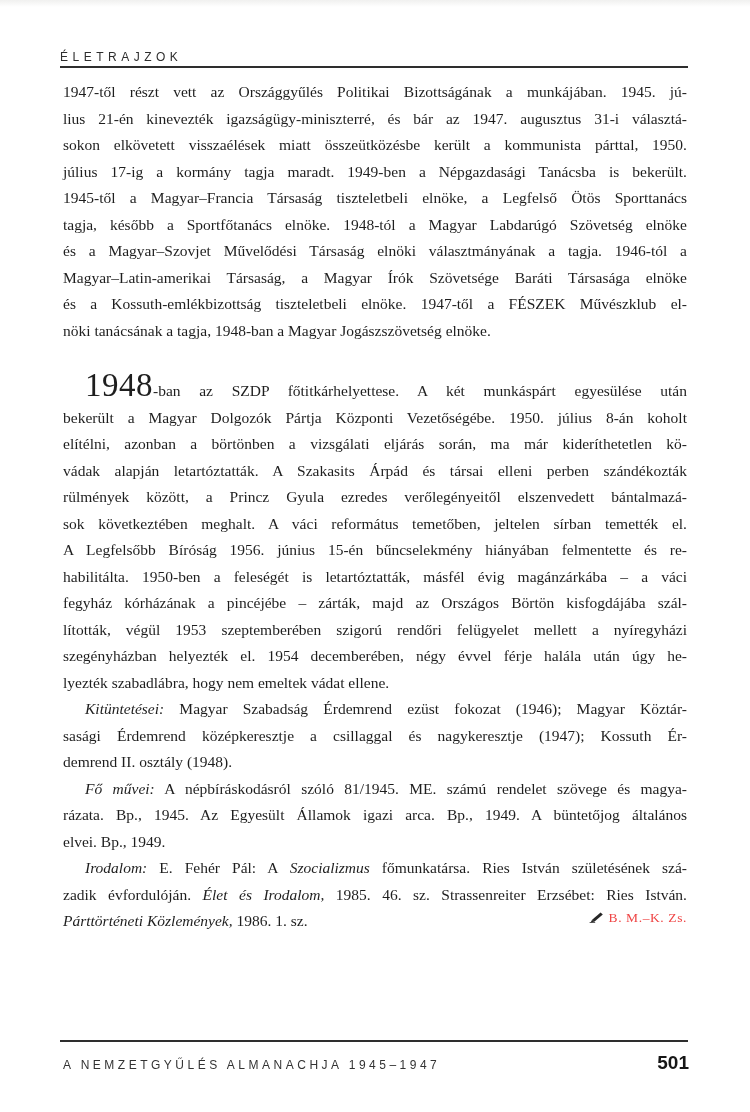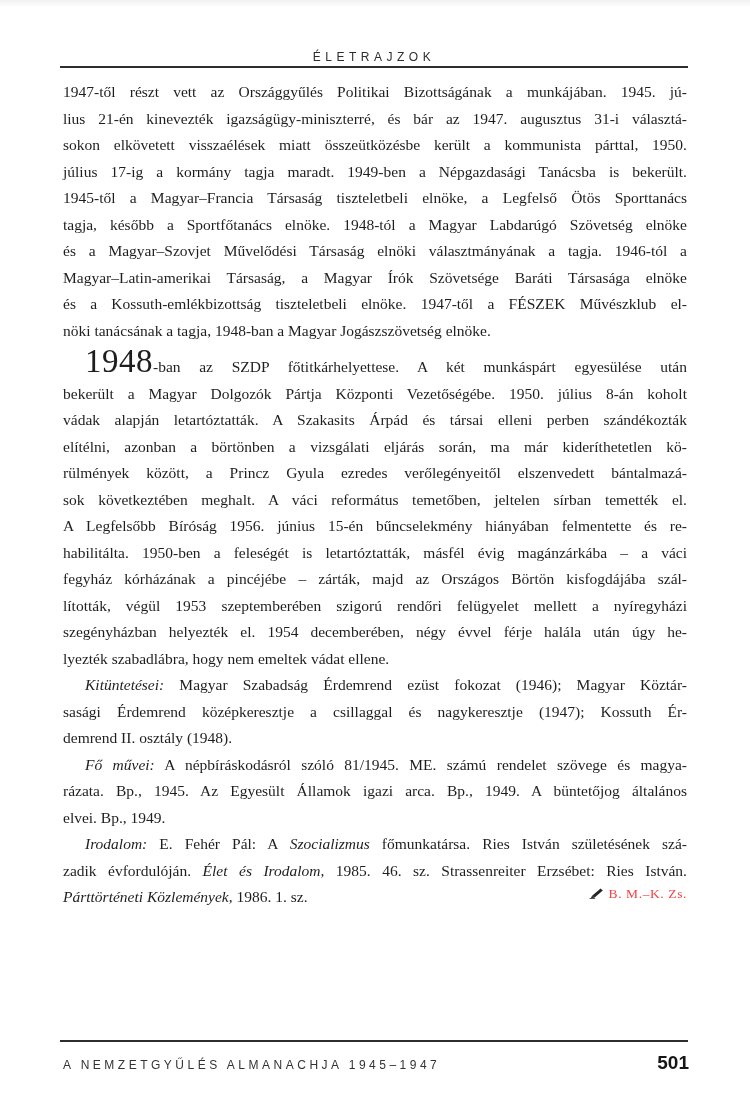--- a/index.html
+++ b/index.html
@@ -16,38 +16,38 @@
     content: "";
     position: absolute;
     top: 0; left: 0; right: 0; height: 7px;
     background: linear-gradient(#e4e4e2, #ffffff);
     opacity: .55;
     pointer-events: none;
   }
   .header-label {
     position: absolute;
     top: 50px; left: 60px; width: 628px;
-    text-align: center;
+    text-align: left;
     font-family: "Liberation Sans", sans-serif;
     font-size: 12px;
     letter-spacing: 4.5px;
     color: #2d2d2d;
     white-space: nowrap;
   }
   .rule { position: absolute; left: 60px; width: 628px; border-top: 2px solid #2e2e2e; }
   .header-rule { top: 66px; }
   .footer-rule { top: 1040px; }
   .body-text {
     position: absolute;
     top: 79px; left: 63px; width: 624px;
     font-size: 15.5px;
     line-height: 26.5px;
   }
   .para { margin: 0; }
-  .para.spaced { margin-top: 4px; }
+  .para.spaced { margin-top: 28px; }
   .line {
     position: relative;
     text-align: justify;
     text-align-last: justify;
     font-family: Liberation Serif, serif;
     -moz-text-align-last: justify;
   }
   .line.last { text-align-last: left; -moz-text-align-last: left; }
   .line.indent { padding-left: 22px; }
   .seg-big {
@@ -100,22 +100,22 @@
         <div class="line"><span>1945-től a Magyar–Francia Társaság tiszteletbeli elnöke, a Legfelső Ötös Sporttanács</span></div>
         <div class="line"><span>tagja, később a Sportfőtanács elnöke. 1948-tól a Magyar Labdarúgó Szövetség elnöke</span></div>
         <div class="line"><span>és a Magyar–Szovjet Művelődési Társaság elnöki választmányának a tagja. 1946-tól a</span></div>
         <div class="line"><span>Magyar–Latin-amerikai Társaság, a Magyar Írók Szövetsége Baráti Társasága elnöke</span></div>
         <div class="line"><span>és a Kossuth-emlékbizottság tiszteletbeli elnöke. 1947-től a FÉSZEK Művészklub el-</span></div>
         <div class="line last"><span>nöki tanácsának a tagja, 1948-ban a Magyar Jogászszövetség elnöke.</span></div>
       </div>
       <div class="para spaced">
         <div class="line indent"><span class="seg-big">1948</span><span>-ban az SZDP főtitkárhelyettese. A két munkáspárt egyesülése után</span></div>
         <div class="line"><span>bekerült a Magyar Dolgozók Pártja Központi Vezetőségébe. 1950. július 8-án koholt</span></div>
+        <div class="line"><span>elítélni, azonban a börtönben a vizsgálati eljárás során, ma már kideríthetetlen kö-</span></div>
         <div class="line"><span>vádak alapján letartóztatták. A Szakasits Árpád és társai elleni perben szándékozták</span></div>
-        <div class="line"><span>elítélni, azonban a börtönben a vizsgálati eljárás során, ma már kideríthetetlen kö-</span></div>
         <div class="line"><span>rülmények között, a Princz Gyula ezredes verőlegényeitől elszenvedett bántalmazá-</span></div>
         <div class="line"><span>sok következtében meghalt. A váci református temetőben, jeltelen sírban temették el.</span></div>
         <div class="line"><span>A Legfelsőbb Bíróság 1956. június 15-én bűncselekmény hiányában felmentette és re-</span></div>
         <div class="line"><span>habilitálta. 1950-ben a feleségét is letartóztatták, másfél évig magánzárkába – a váci</span></div>
         <div class="line"><span>fegyház kórházának a pincéjébe – zárták, majd az Országos Börtön kisfogdájába szál-</span></div>
         <div class="line"><span>lították, végül 1953 szeptemberében szigorú rendőri felügyelet mellett a nyíregyházi</span></div>
         <div class="line"><span>szegényházban helyezték el. 1954 decemberében, négy évvel férje halála után úgy he-</span></div>
         <div class="line last"><span>lyezték szabadlábra, hogy nem emeltek vádat ellene.</span></div>
       </div>
       <div class="para">

